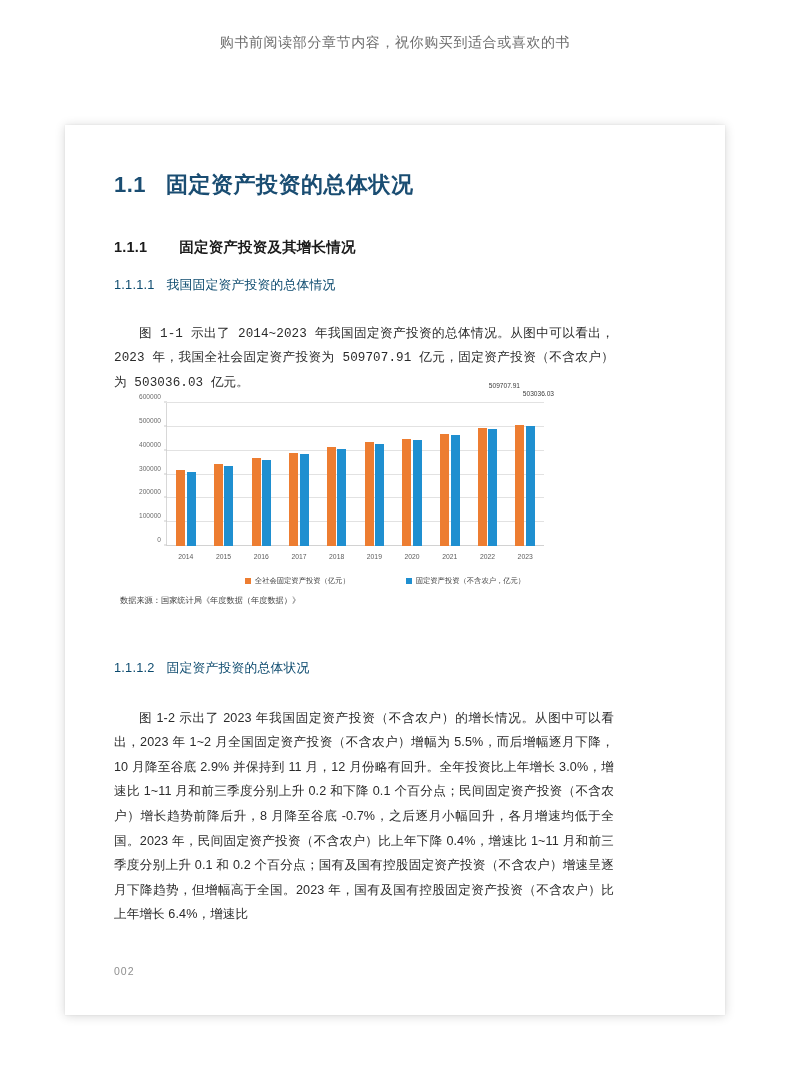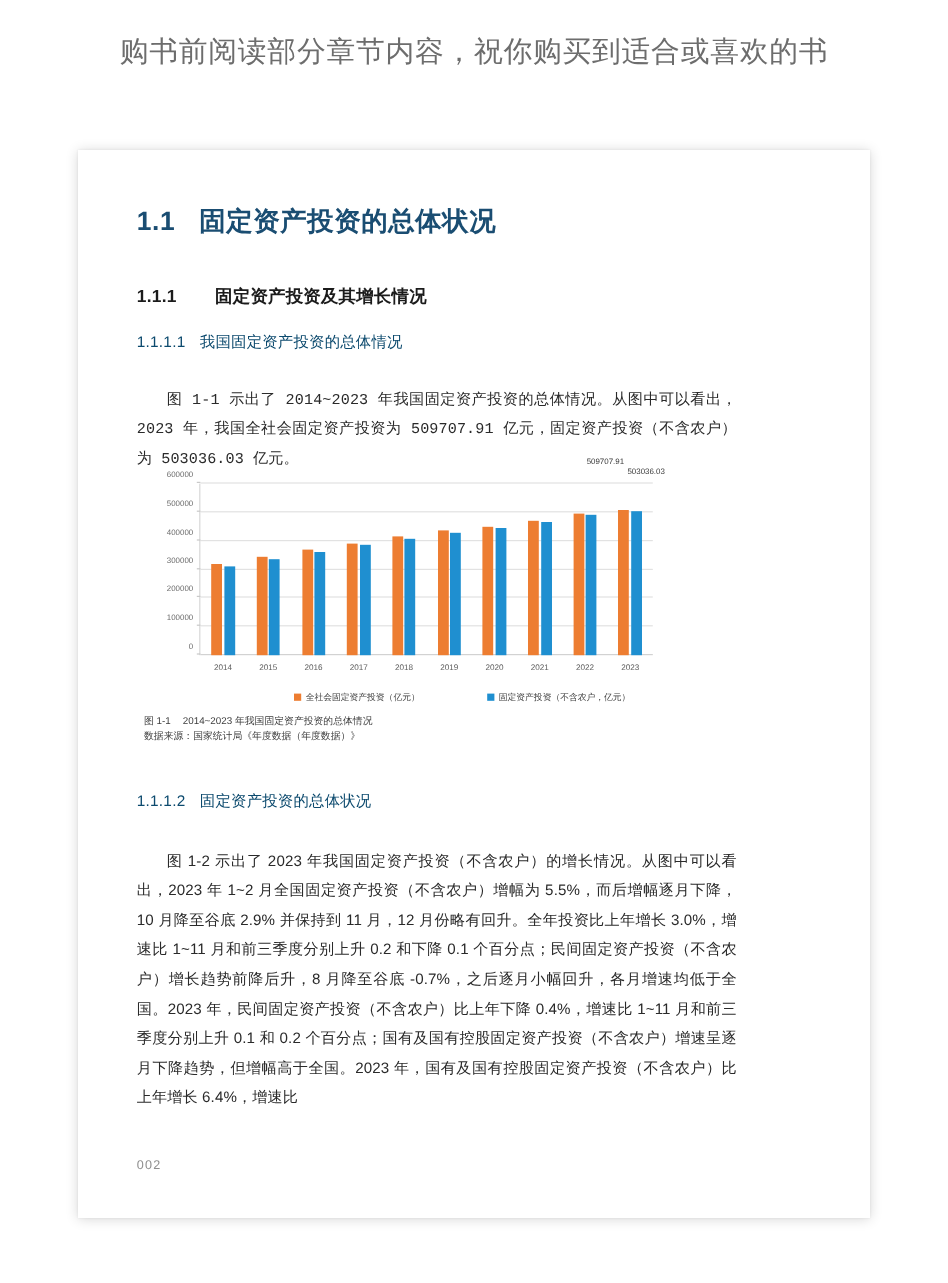--- a/index.html
+++ b/index.html
@@ -21,21 +21,21 @@
     position: absolute;
     left: 0; top: 0;
     width: 790px;
     height: 86px;
     display: flex;
     align-items: center;
     justify-content: center;
     background: #ffffff;
   }
   .banner-text {
-    font-size: 24px;
+    font-size: 14px;
     color: #6d6d6d;
     letter-spacing: 0.6px;
     font-weight: 400;
     white-space: nowrap;
   }
 
   
   .page-card {
     position: absolute;
     left: 65px;
@@ -345,23 +345,20 @@
           <div class="legend-item">
             <span class="swatch s0" style="background: rgb(237, 125, 49);"></span>
             <span>全社会固定资产投资（亿元）</span>
           </div>
           <div class="legend-item">
             <span class="swatch s1" style="background: rgb(31, 143, 208);"></span>
             <span>固定资产投资（不含农户，亿元）</span>
           </div>
         </div>
       <div class="fig-caption">
-        <div>
-          <span class="capnum">图 1-1</span><span>2014~2023 年我国固定资产投资的总体情况</span>
-        </div>
         <div>数据来源：国家统计局《年度数据（年度数据）》</div>
       </div>
     </div>
 
     <div class="h3 b">
       <span class="num">1.1.1.2</span><span>固定资产投资的总体状况</span>
     </div>
 
     <p class="para p2">图 1-2 示出了 2023 年我国固定资产投资（不含农户）的增长情况。从图中可以看出，2023 年 1~2 月全国固定资产投资（不含农户）增幅为 5.5%，而后增幅逐月下降，10 月降至谷底 2.9% 并保持到 11 月，12 月份略有回升。全年投资比上年增长 3.0%，增速比 1~11 月和前三季度分别上升 0.2 和下降 0.1 个百分点；民间固定资产投资（不含农户）增长趋势前降后升，8 月降至谷底 -0.7%，之后逐月小幅回升，各月增速均低于全国。2023 年，民间固定资产投资（不含农户）比上年下降 0.4%，增速比 1~11 月和前三季度分别上升 0.1 和 0.2 个百分点；国有及国有控股固定资产投资（不含农户）增速呈逐月下降趋势，但增幅高于全国。2023 年，国有及国有控股固定资产投资（不含农户）比上年增长 6.4%，增速比</p>
 

